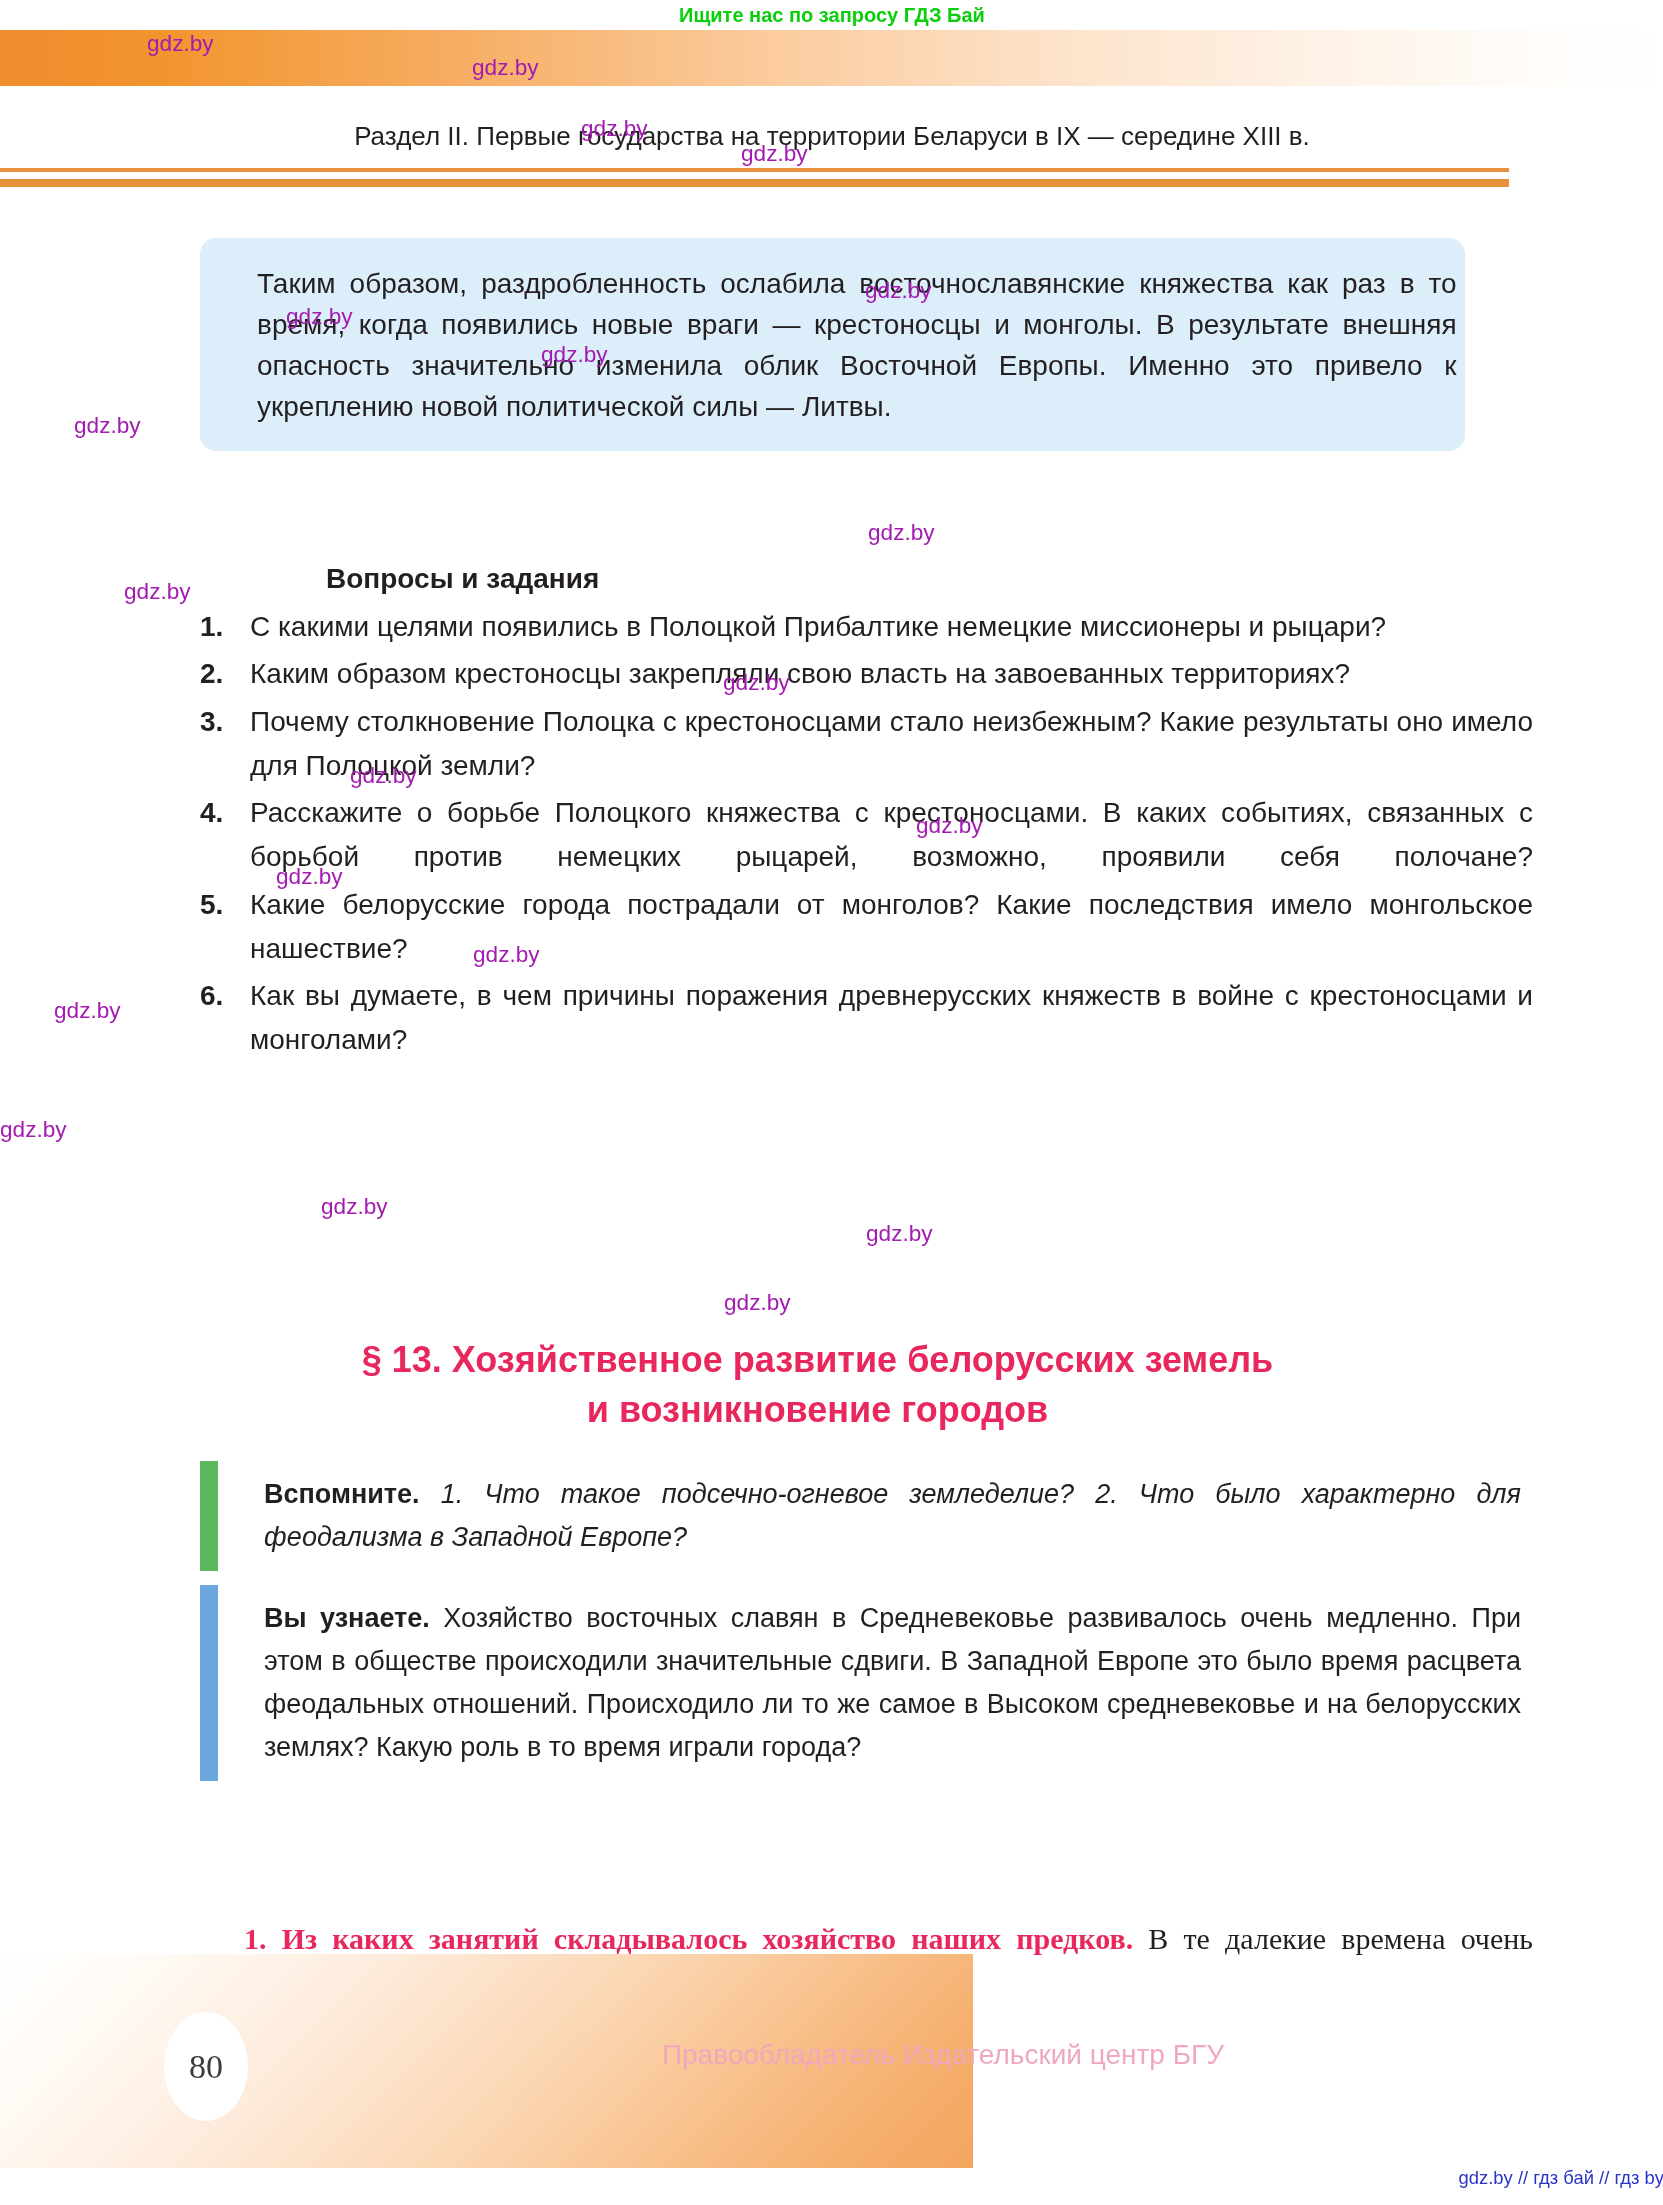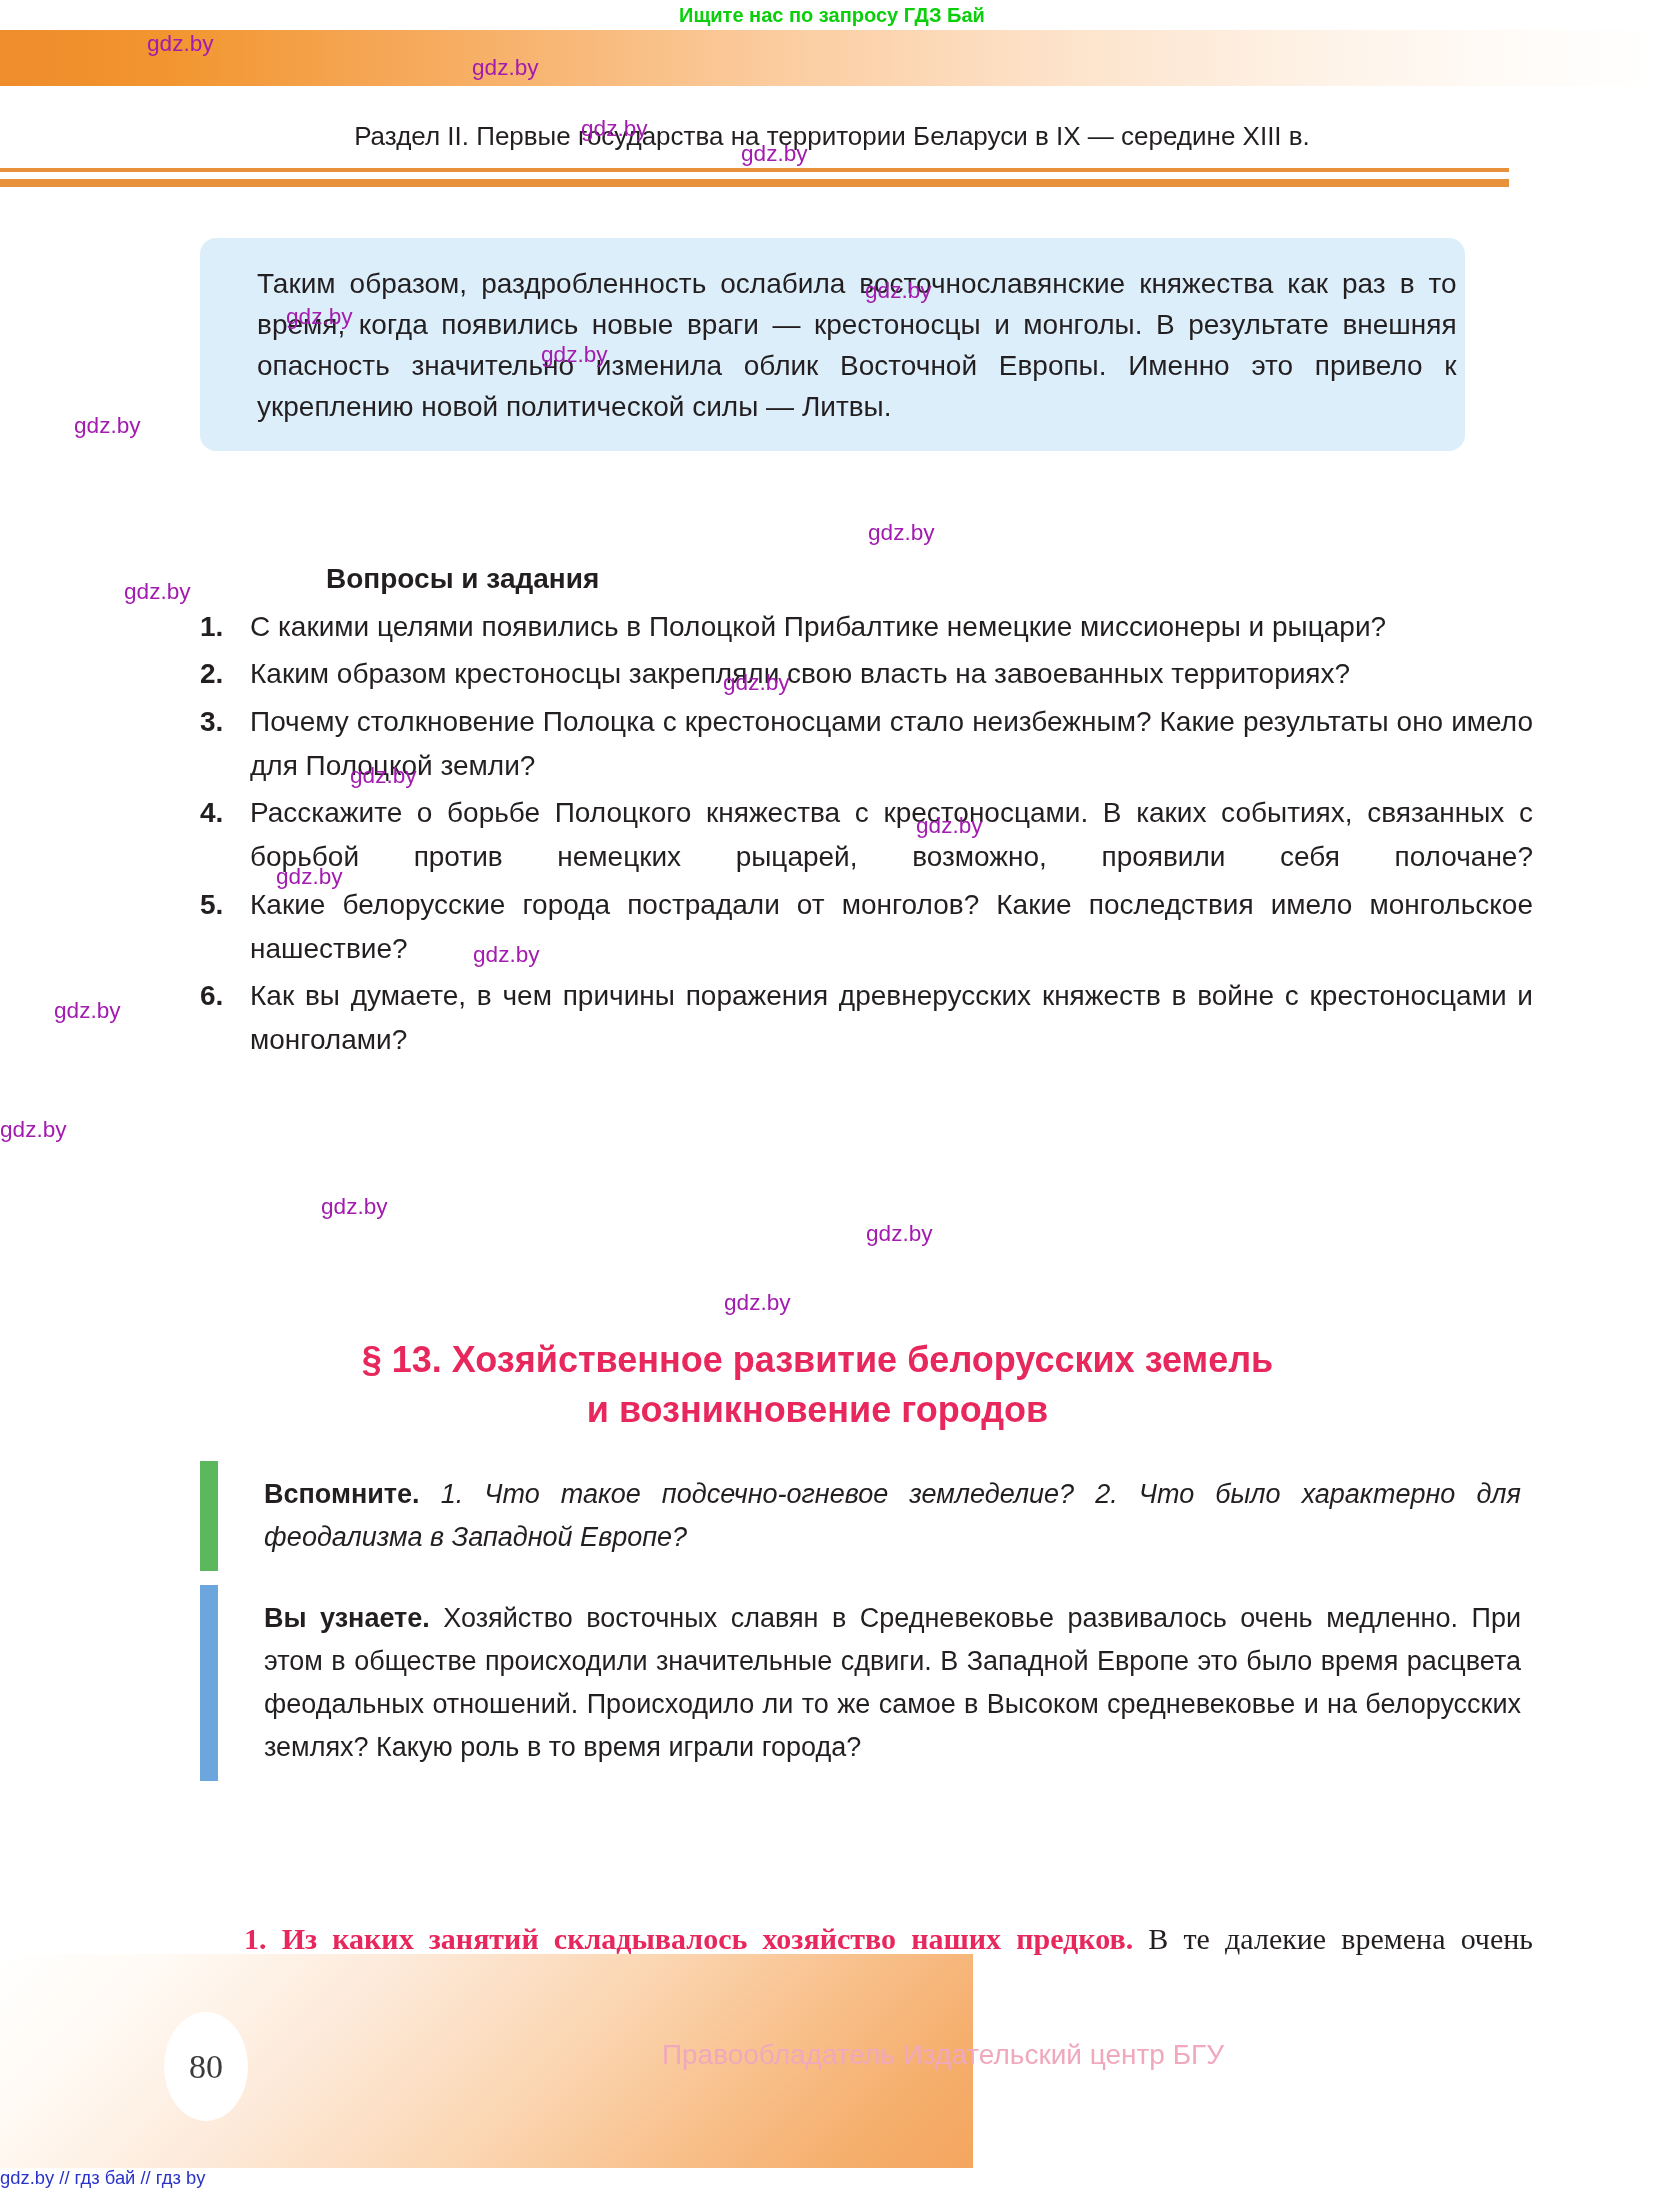--- a/index.html
+++ b/index.html
@@ -225,21 +225,21 @@
     font-size: 28px;
     color: #f0a8bd;
     font-family: "Liberation Sans", sans-serif;
   }
 
   
   .footer-links {
     position: absolute;
     left: 0; top: 2167px;
     width: 1664px;
-    text-align: left;
+    text-align: right;
     font-size: 18.4px;
     color: #2a34c8;
     font-family: "Liberation Sans", sans-serif;
   }
 
   
   .wm {
     position: absolute;
     font-size: 19px;
     color: #a21caf;

